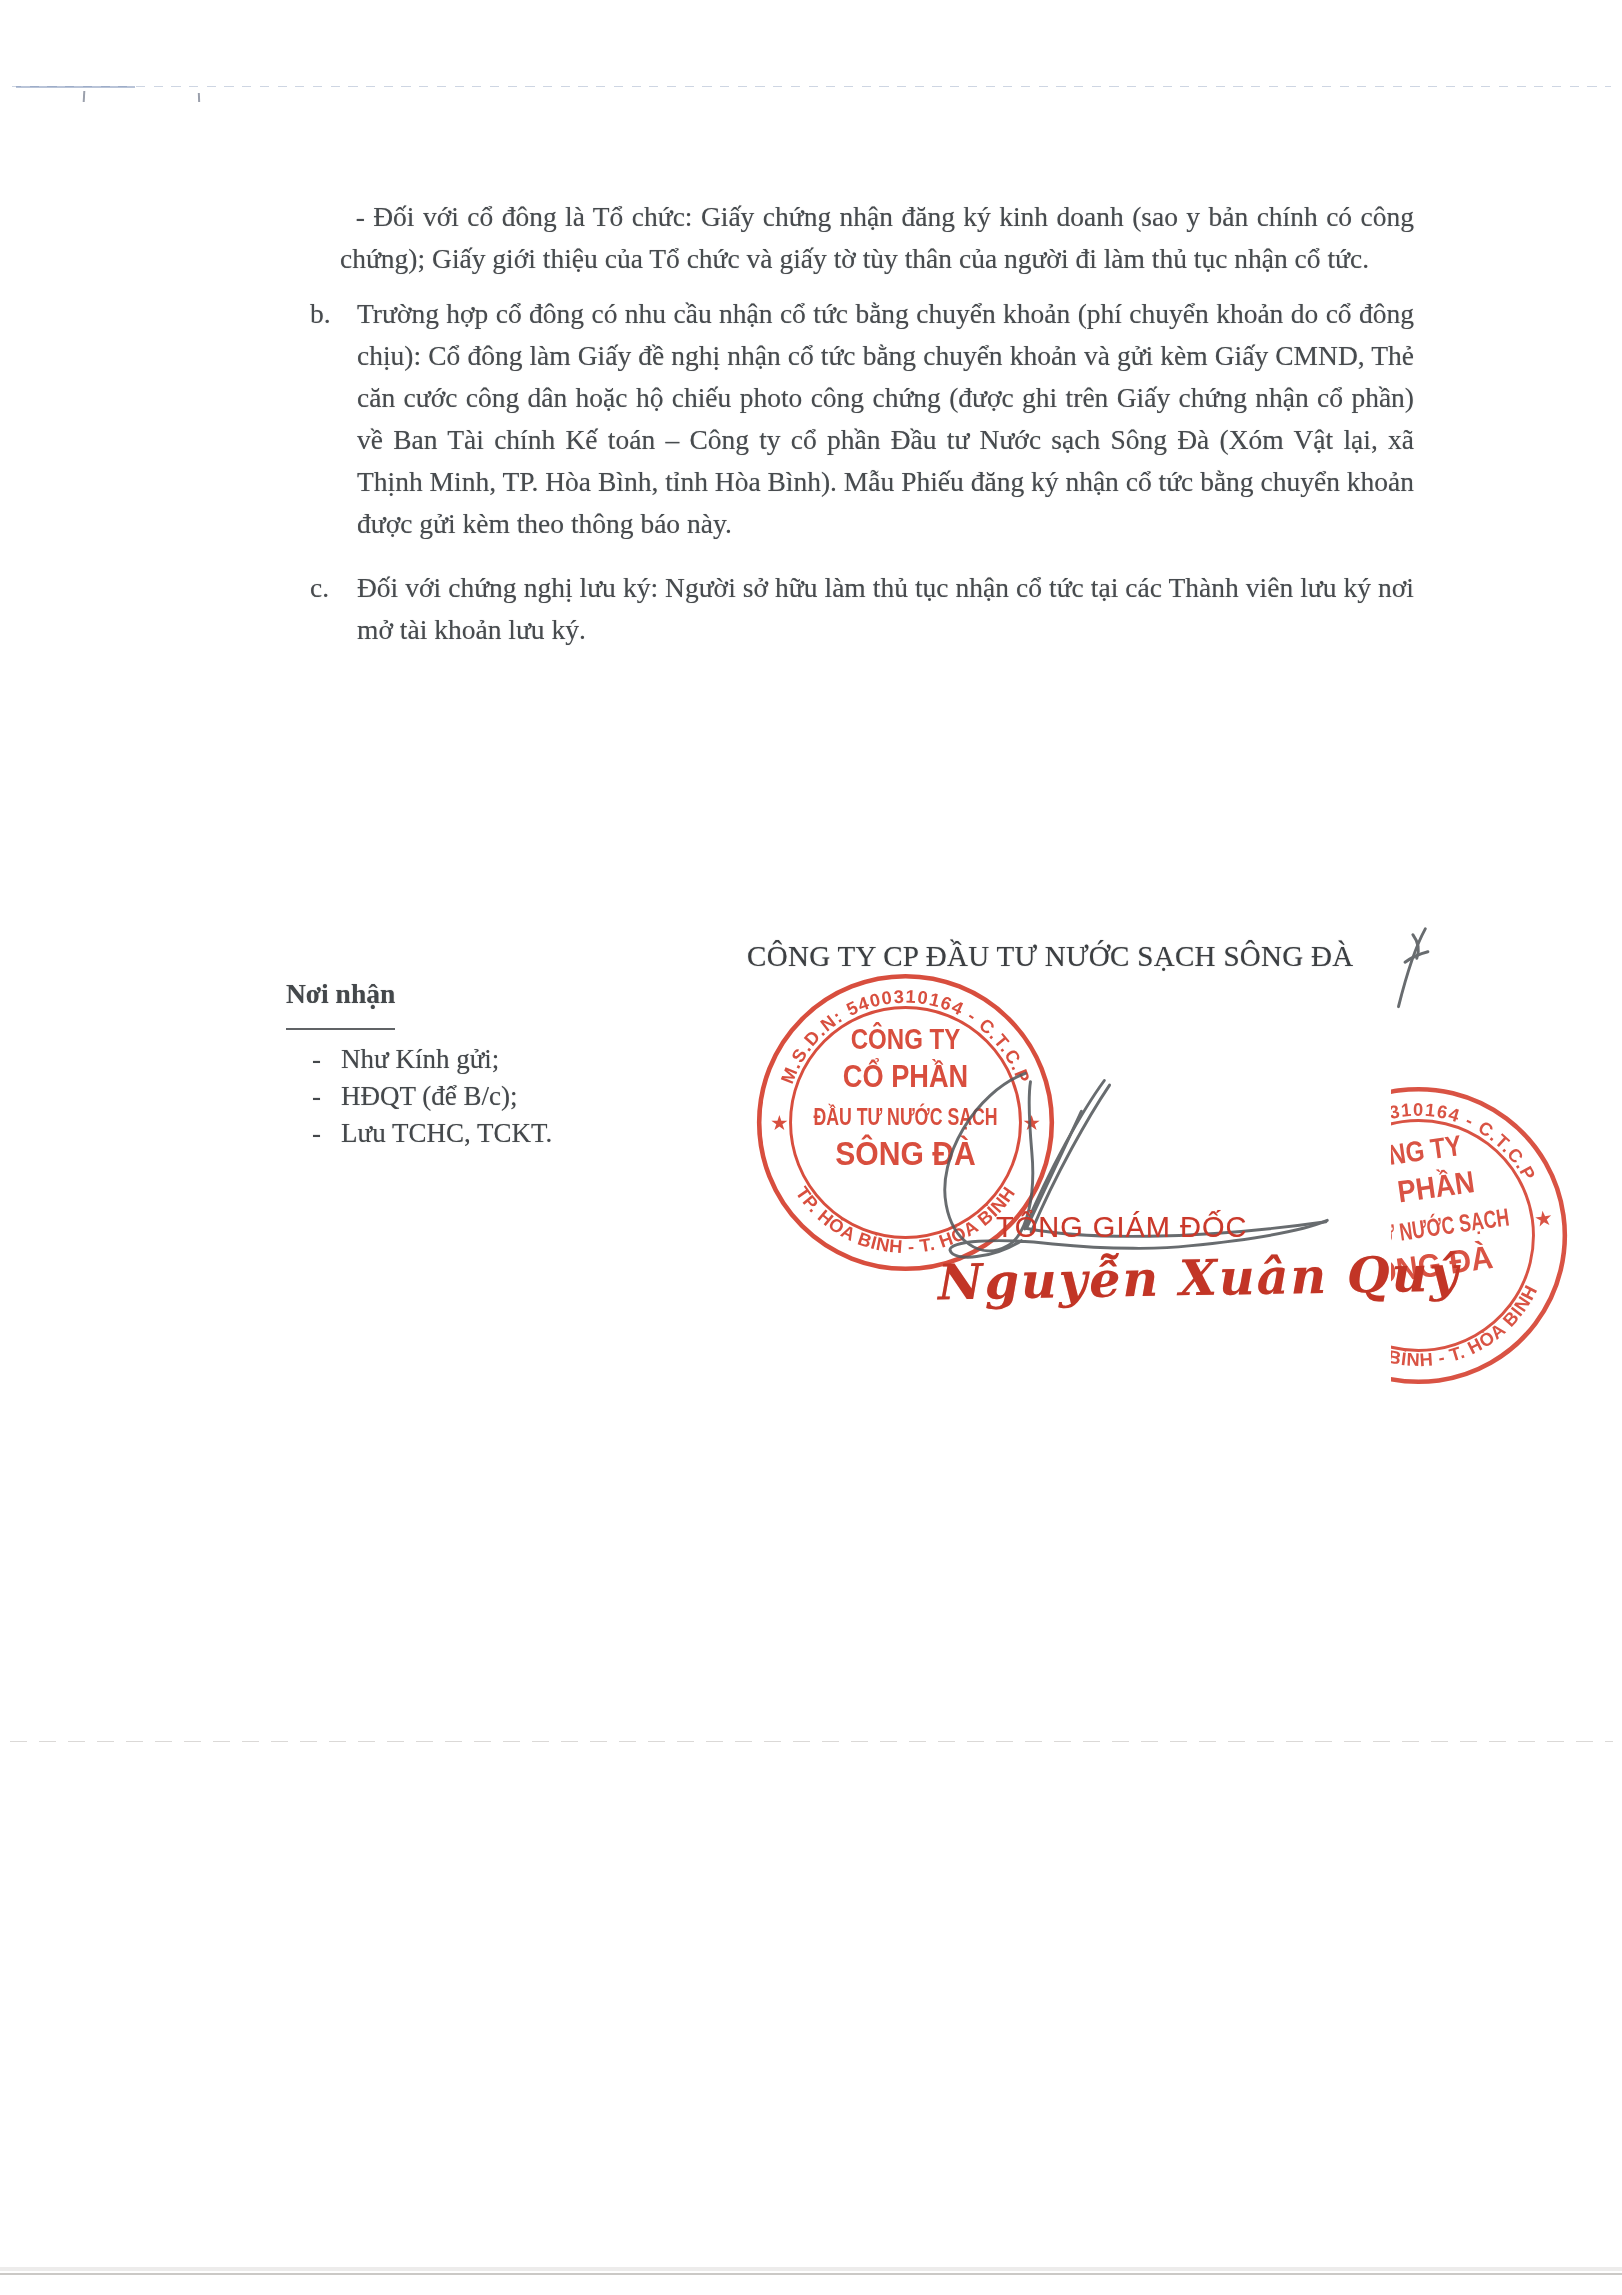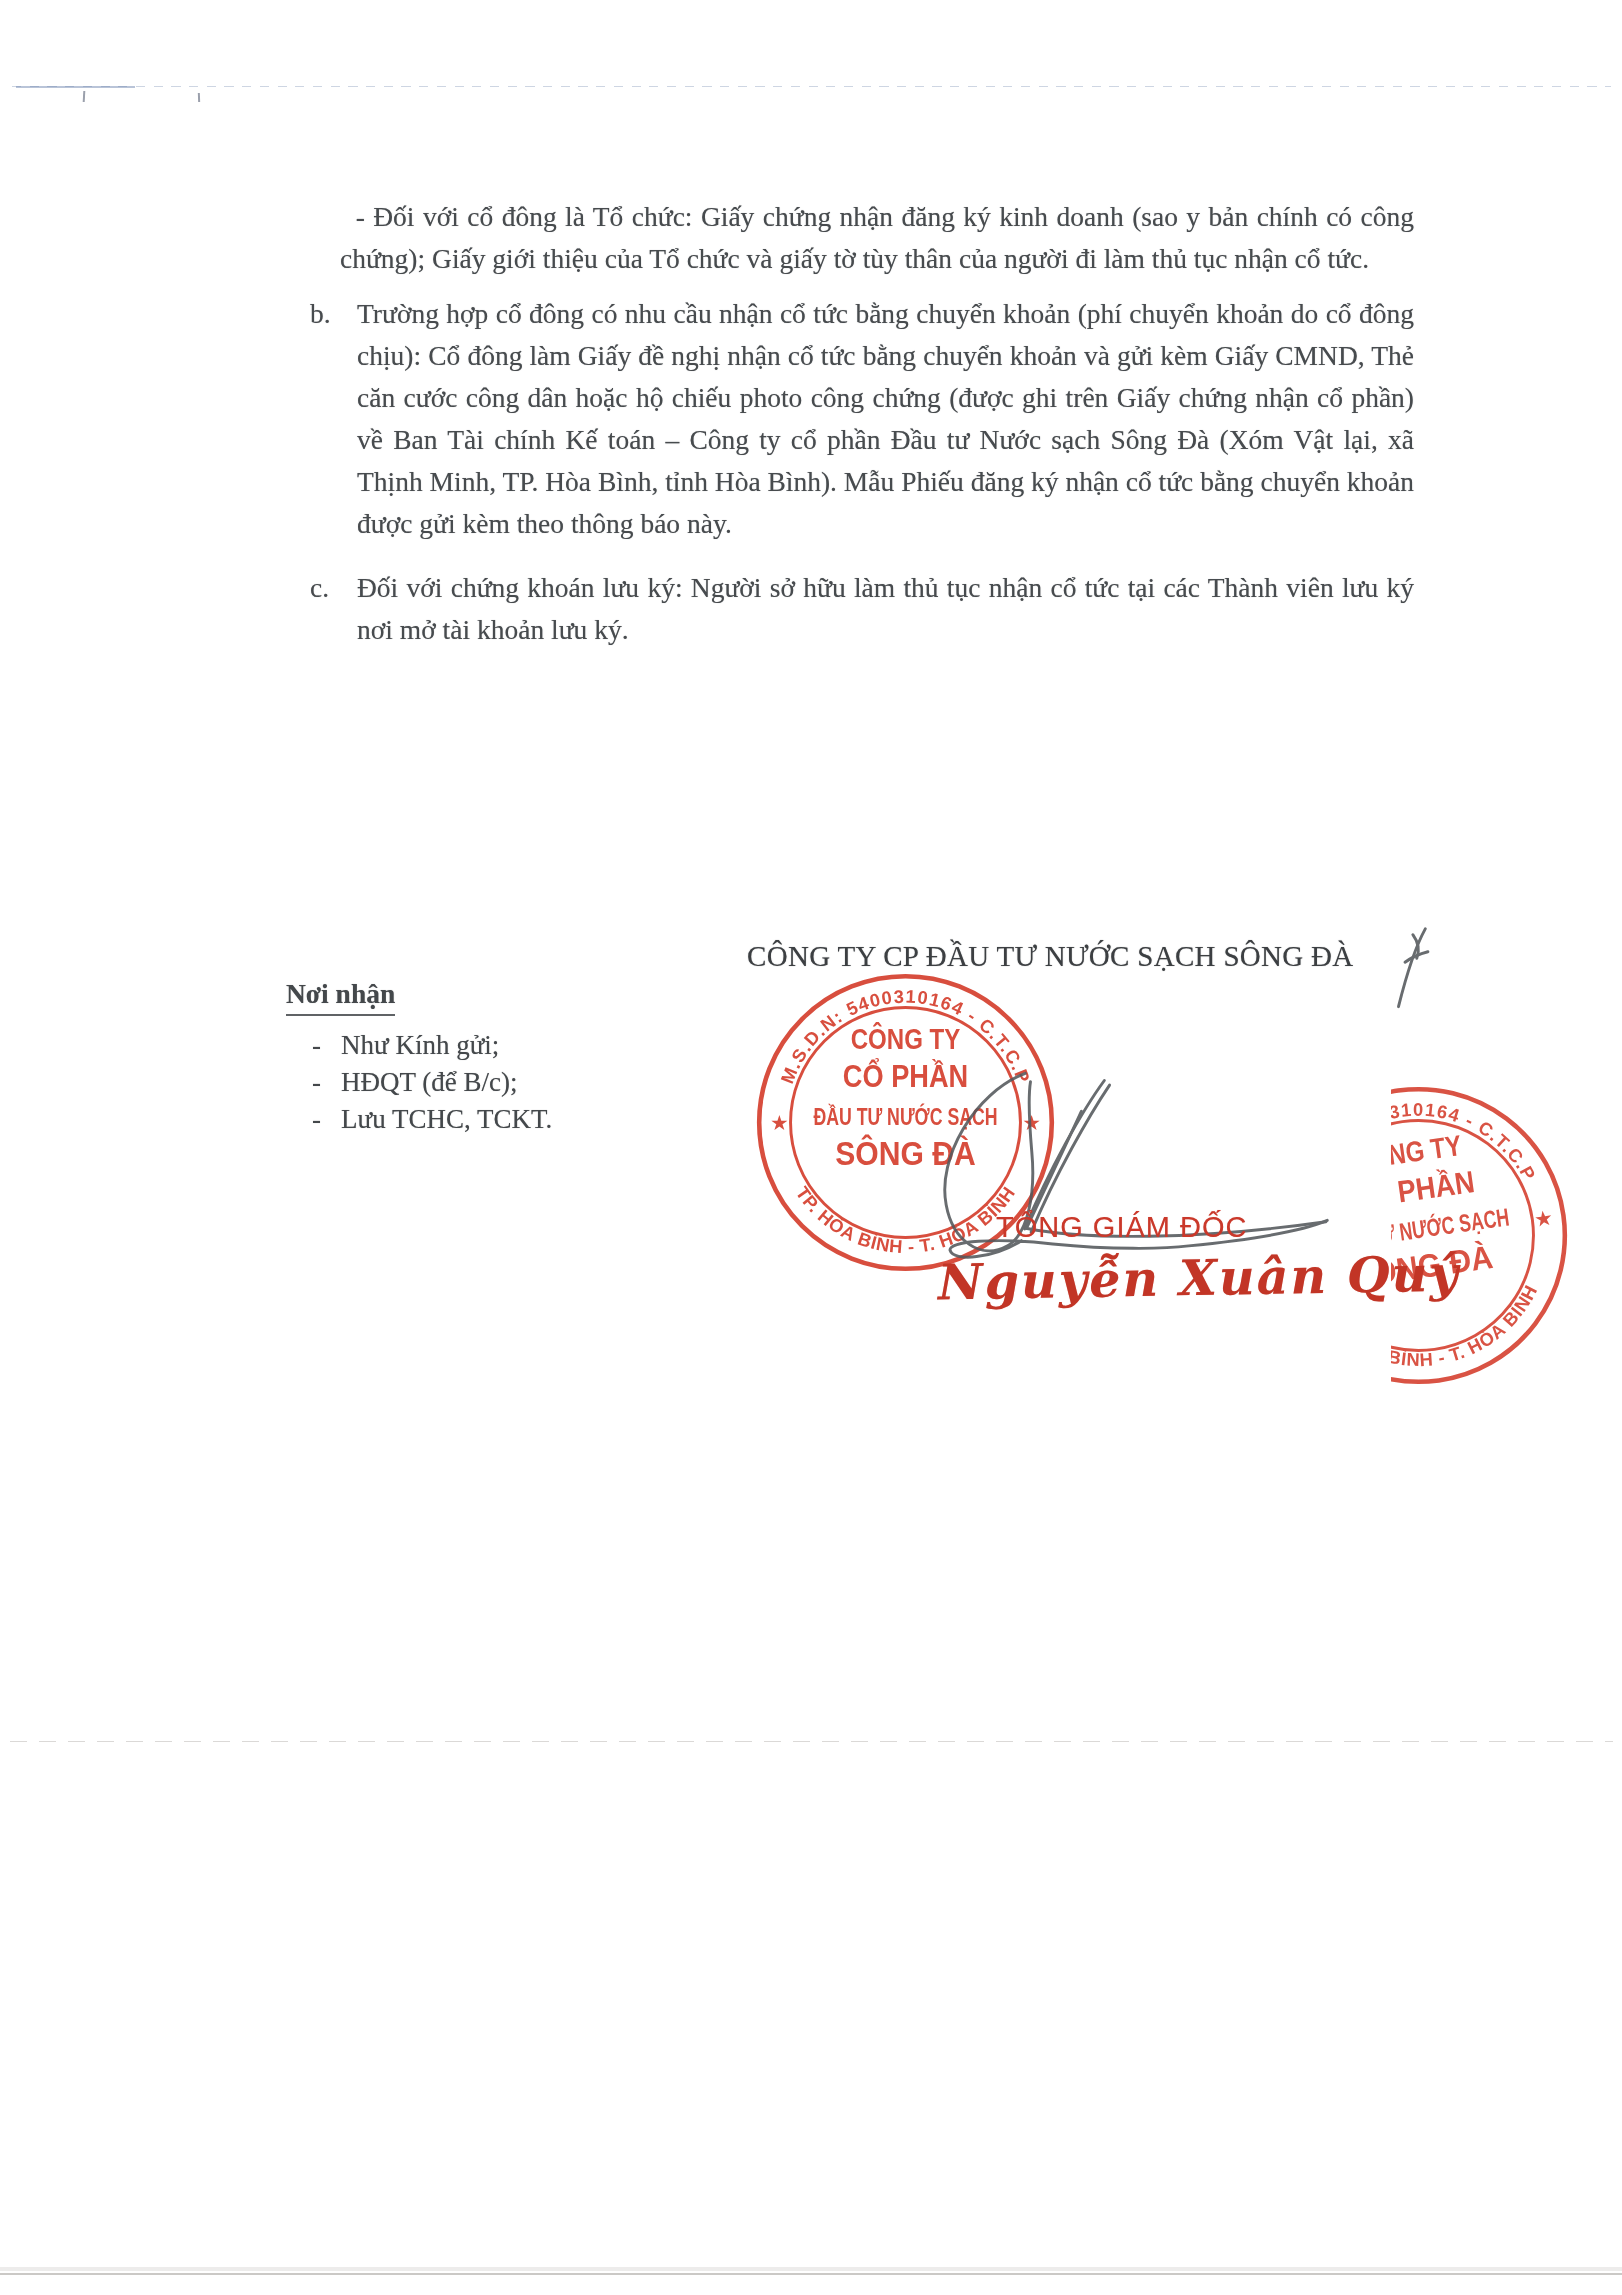--- a/index.html
+++ b/index.html
@@ -52,21 +52,21 @@
   }
   .signer{
     position:absolute; left:938px; top:1249px; white-space:nowrap;
     font-family:"DejaVu Serif",serif; font-style:italic; font-weight:bold;
     font-size:49px; letter-spacing:2px; color:#c23526; transform:rotate(-1deg);
     text-shadow:0 0 0.7px rgba(194,53,38,.4);
   }
 
   
   .noi-nhan{ position:absolute; left:286px; top:978px; color:#44484b; text-shadow:0 0 0.8px rgba(70,74,78,.5); }
-  .nn-head{ display:inline-block; font-weight:bold; font-size:27.5px; border-bottom:2px solid rgba(68,72,75,.85); padding-bottom:4px; }
+  .nn-head{ display:inline-block; font-weight:bold; font-size:27.5px; border-bottom:2px solid rgba(68,72,75,.85); padding-bottom:18px; }
   .nn-list{ margin-top:10.5px; font-size:27px; line-height:37px; }
   .nn-item{ display:flex; padding-left:26px; }
   .nn-dash{ flex:0 0 29px; }
 
   
   .stamp-main{ position:absolute; left:752px; top:969px; mix-blend-mode:multiply; opacity:.93; }
   .stamp-partial-wrap{ position:absolute; left:1391px; top:1077px; width:231px; height:318px; overflow:hidden; }
   .stamp-partial-wrap svg{ position:absolute; left:-126px; top:4.6px; transform:rotate(-8deg); mix-blend-mode:multiply; opacity:.9; }
   .stamp text{
     fill:#d5402f; font-family:"Liberation Sans","DejaVu Sans",sans-serif;
@@ -97,21 +97,21 @@
   <div class="artifact-bottom-line"></div>
 
   <div class="content">
     <p class="para">- Đối với cổ đông là Tổ chức: Giấy chứng nhận đăng ký kinh doanh (sao y bản chính có công chứng); Giấy giới thiệu của Tổ chức và giấy tờ tùy thân của người đi làm thủ tục nhận cổ tức.</p>
     <div class="item">
       <span class="marker">b.</span>
       <span class="itext">Trường hợp cổ đông có nhu cầu nhận cổ tức bằng chuyển khoản (phí chuyển khoản do cổ đông chịu): Cổ đông làm Giấy đề nghị nhận cổ tức bằng chuyển khoản và gửi kèm Giấy CMND, Thẻ căn cước công dân hoặc hộ chiếu photo công chứng (được ghi trên Giấy chứng nhận cổ phần) về Ban Tài chính Kế toán – Công ty cổ phần Đầu tư Nước sạch Sông Đà (Xóm Vật lại, xã Thịnh Minh, TP. Hòa Bình, tỉnh Hòa Bình). Mẫu Phiếu đăng ký nhận cổ tức bằng chuyển khoản được gửi kèm theo thông báo này.</span>
     </div>
     <div class="item item-c">
       <span class="marker">c.</span>
-      <span class="itext">Đối với chứng khoán lưu ký: Người sở hữu làm thủ tục nhận cổ tức tại các Thành viên lưu ký nơi mở tài khoản lưu ký.</span>
+      <span class="itext">Đối với chứng nghị lưu ký: Người sở hữu làm thủ tục nhận cổ tức tại các Thành viên lưu ký nơi mở tài khoản lưu ký.</span>
     </div>
   </div>
 
   <div class="company-line">CÔNG TY CP ĐẦU TƯ NƯỚC SẠCH SÔNG ĐÀ</div>
 
   <div class="noi-nhan">
     <div class="nn-head">Nơi nhận</div>
     <div class="nn-list">
       <div class="nn-item">
         <span class="nn-dash">-</span>

